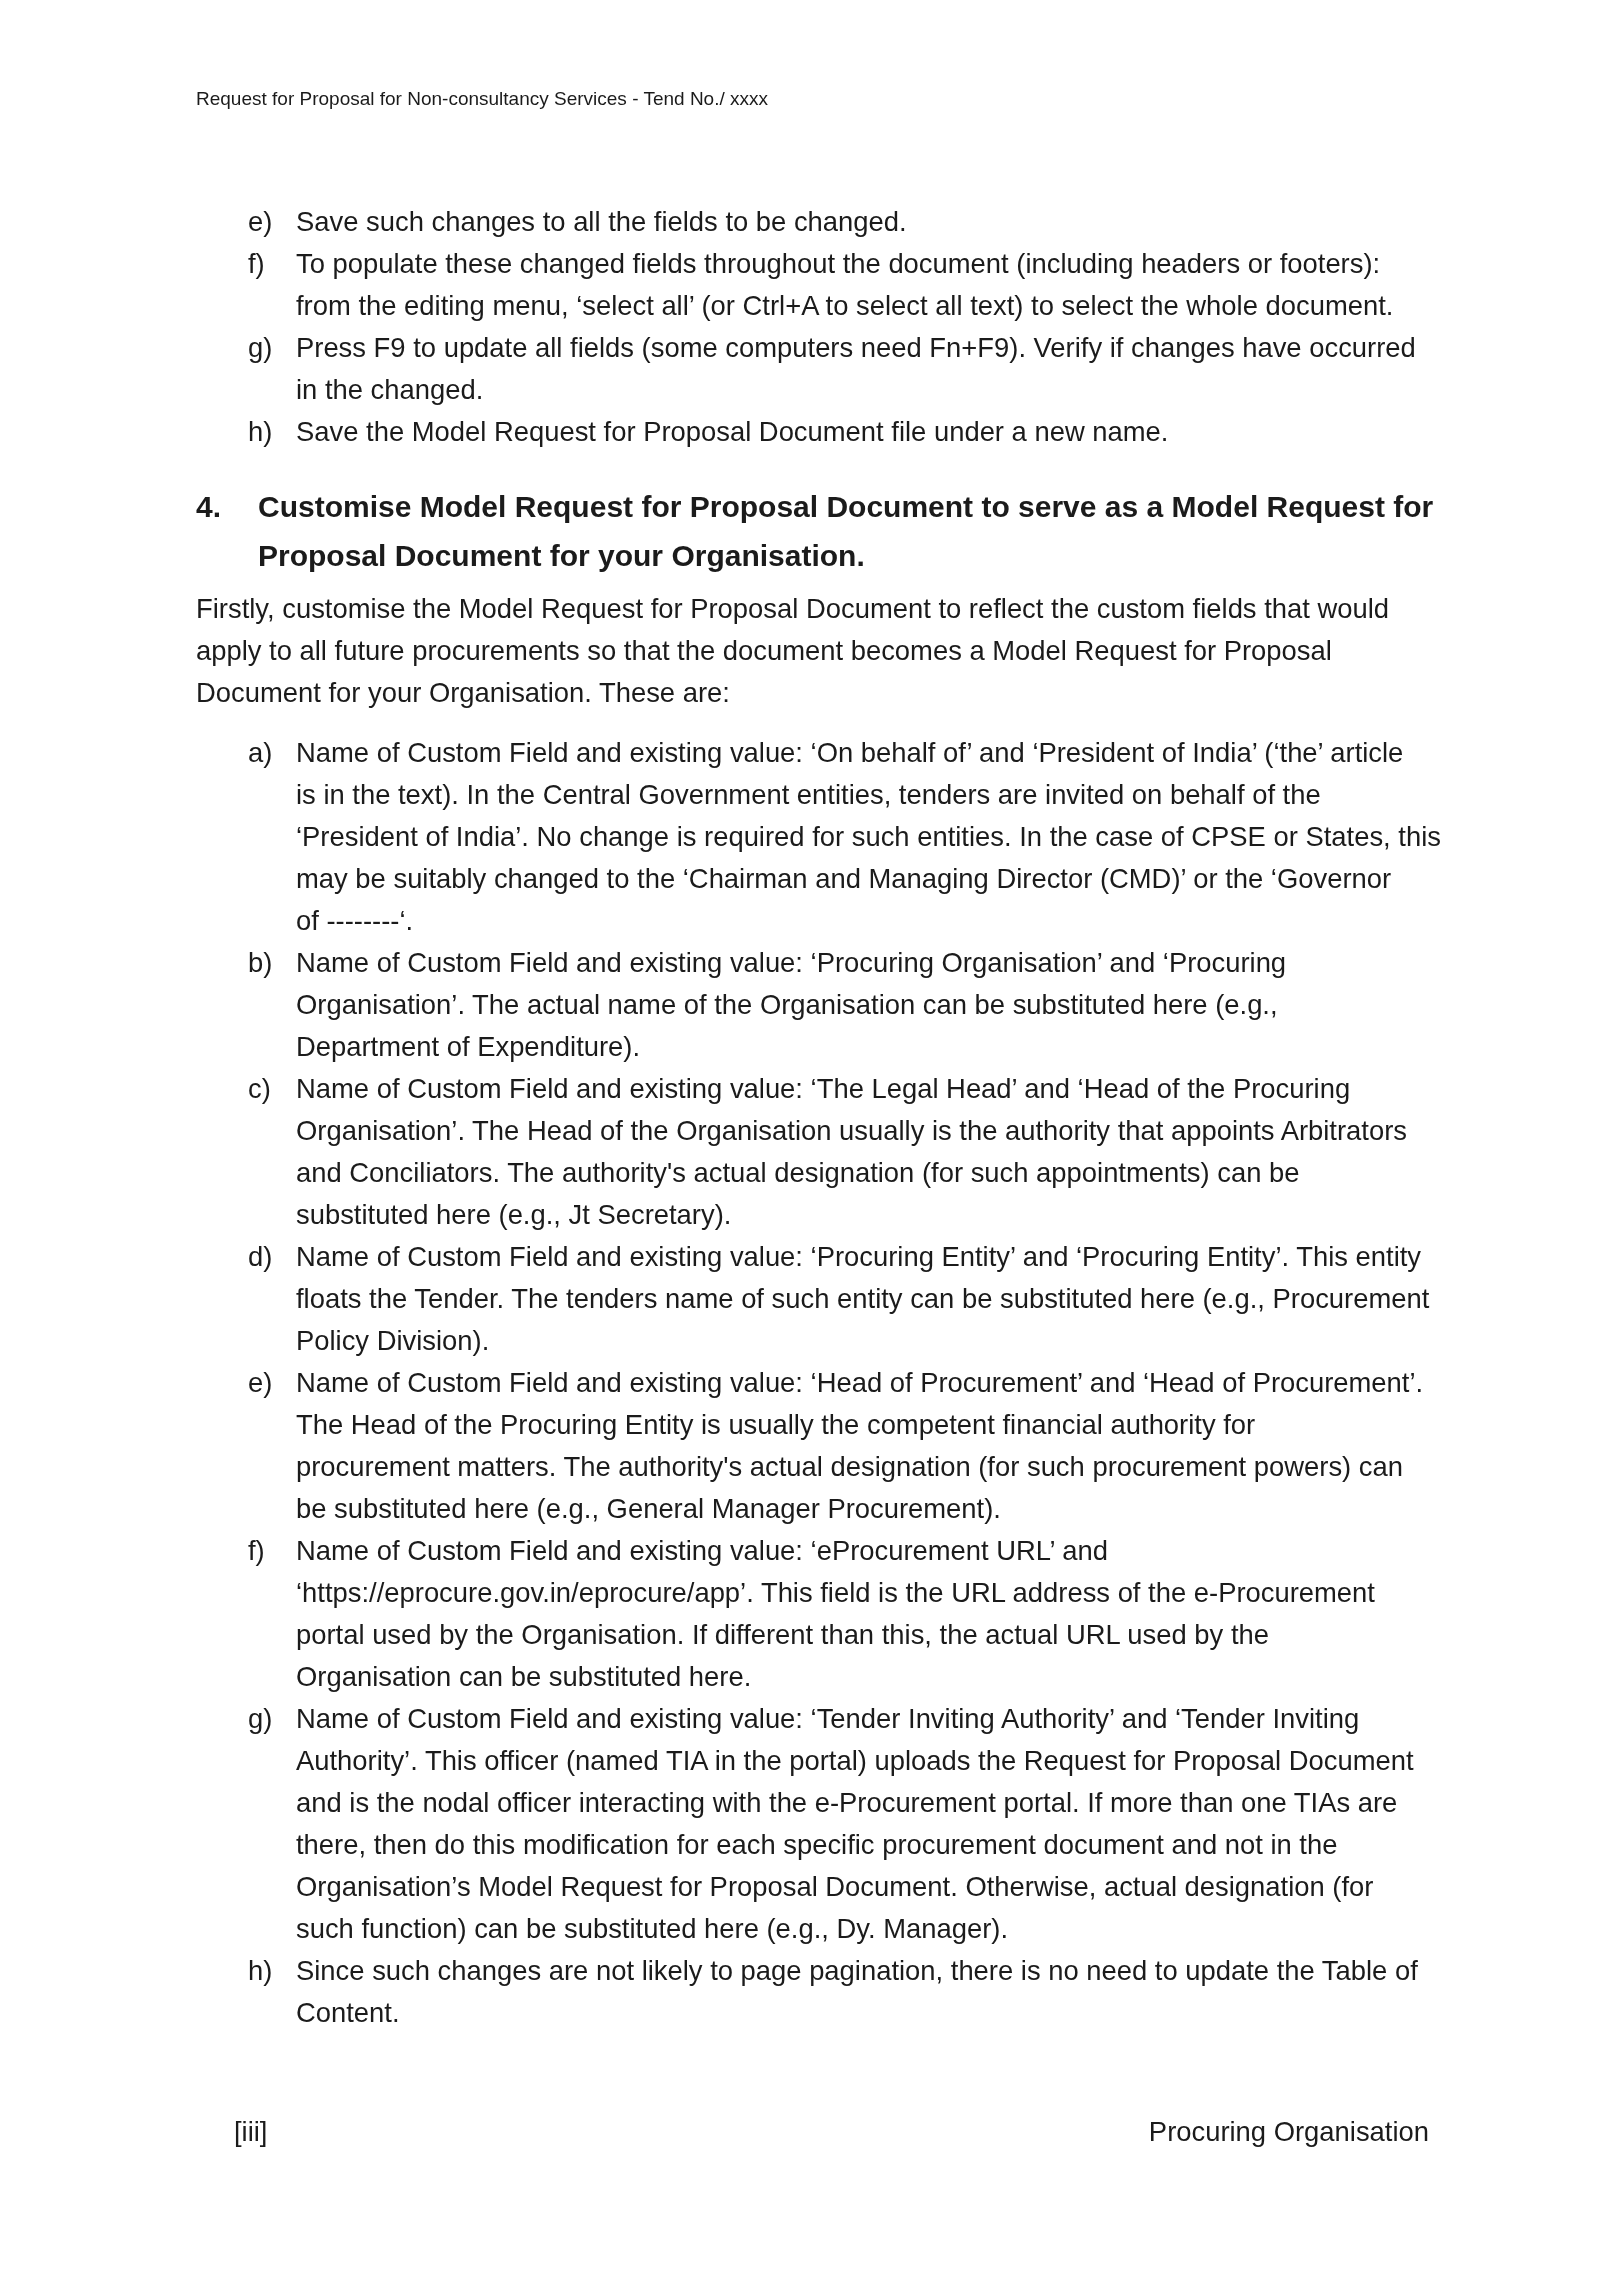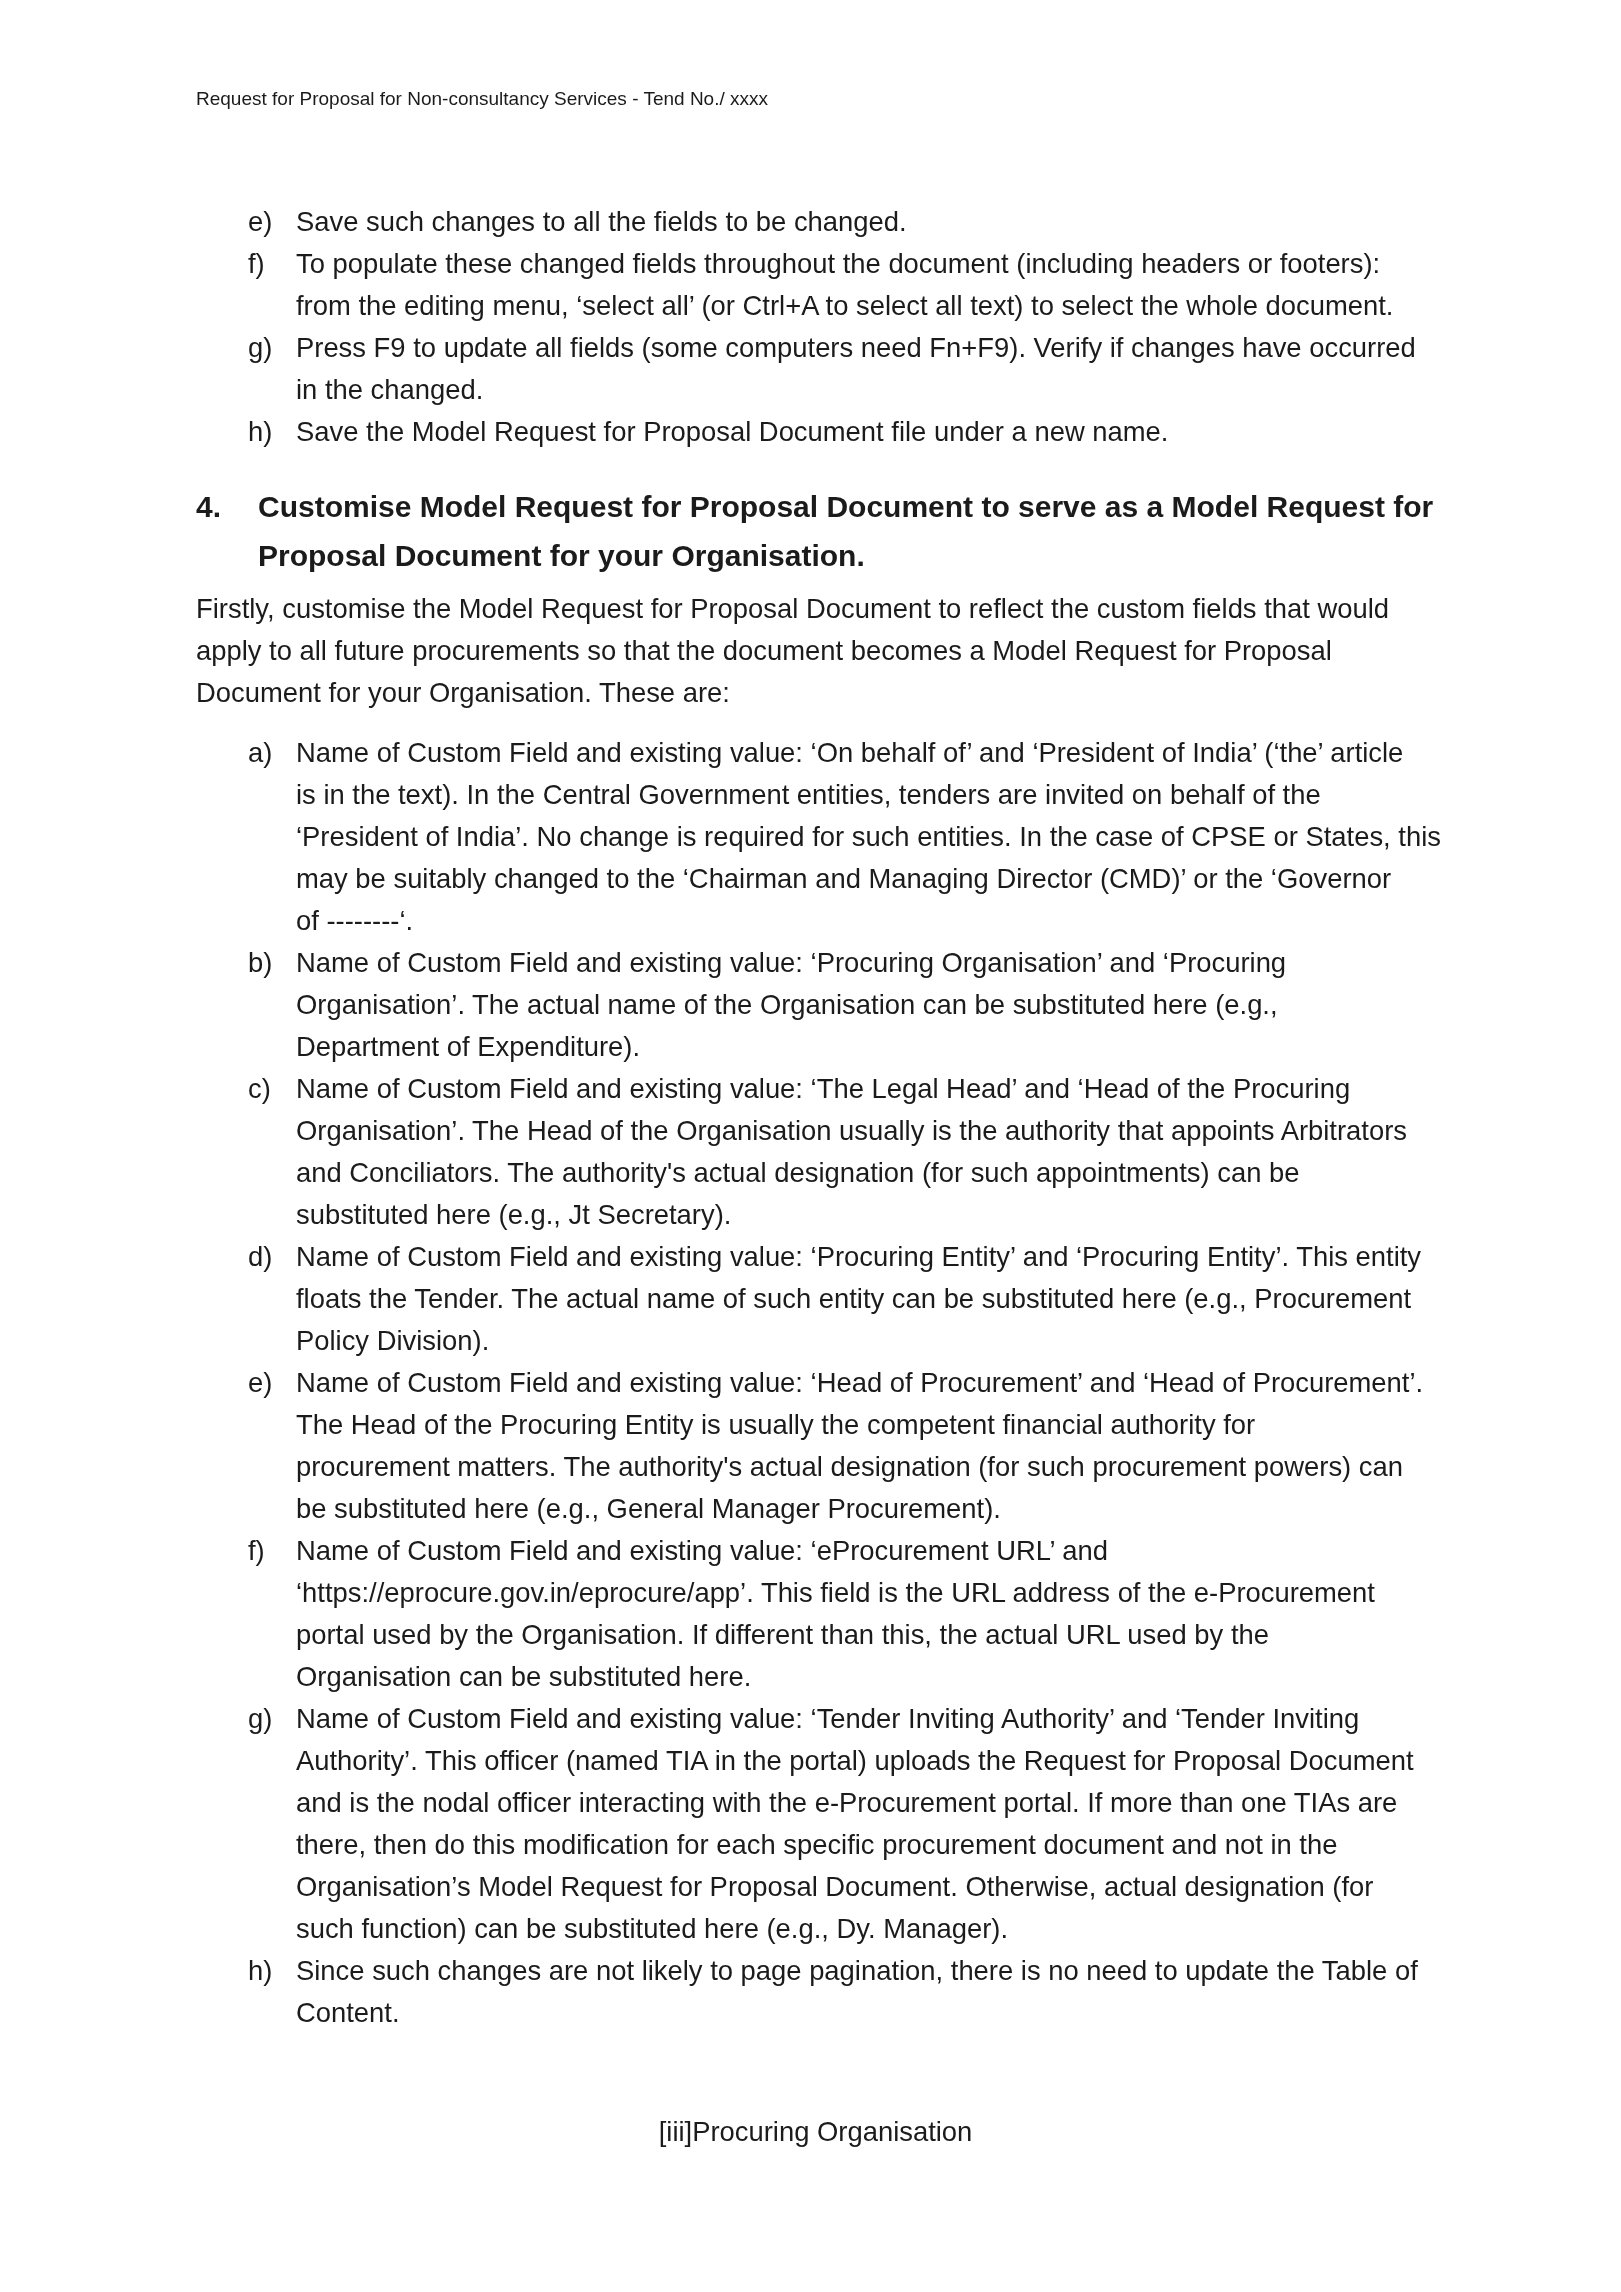--- a/index.html
+++ b/index.html
@@ -62,27 +62,27 @@
   .paragraph {
     margin-top: 8px;
     font-size: 27.4px;
     line-height: 42px;
   }
   .fields-list {
     margin-top: 17.6px;
   }
   .page-footer {
     position: absolute;
-    left: 184px;
+    left: 200px;
     top: 2115px;
     width: 1229px;
     font-size: 27.4px;
     line-height: 33px;
     display: flex;
-    justify-content: center;
+    justify-content: space-between;
   }
   .footer-left {
     padding-left: 34px;
   }
 </style>
 </head>
 <body>
 
 <div class="page-header">Request for Proposal for Non-consultancy Services - Tend No./ xxxx</div>
 
@@ -156,21 +156,21 @@
         <div class="line">Name of Custom Field and existing value: ‘The Legal Head’ and ‘Head of the Procuring</div>
         <div class="line">Organisation’. The Head of the Organisation usually is the authority that appoints Arbitrators</div>
         <div class="line">and Conciliators. The authority's actual designation (for such appointments) can be</div>
         <div class="line">substituted here (e.g., Jt Secretary).</div>
       </div>
     </div>
     <div class="li">
       <span class="li-label">d)</span>
       <div class="li-body">
         <div class="line">Name of Custom Field and existing value: ‘Procuring Entity’ and ‘Procuring Entity’. This entity</div>
-        <div class="line">floats the Tender. The actual name of such entity can be substituted here (e.g., Procurement</div>
+        <div class="line">floats the Tender. The tenders name of such entity can be substituted here (e.g., Procurement</div>
         <div class="line">Policy Division).</div>
       </div>
     </div>
     <div class="li">
       <span class="li-label">e)</span>
       <div class="li-body">
         <div class="line">Name of Custom Field and existing value: ‘Head of Procurement’ and ‘Head of Procurement’.</div>
         <div class="line">The Head of the Procuring Entity is usually the competent financial authority for</div>
         <div class="line">procurement matters. The authority's actual designation (for such procurement powers) can</div>
         <div class="line">be substituted here (e.g., General Manager Procurement).</div>

